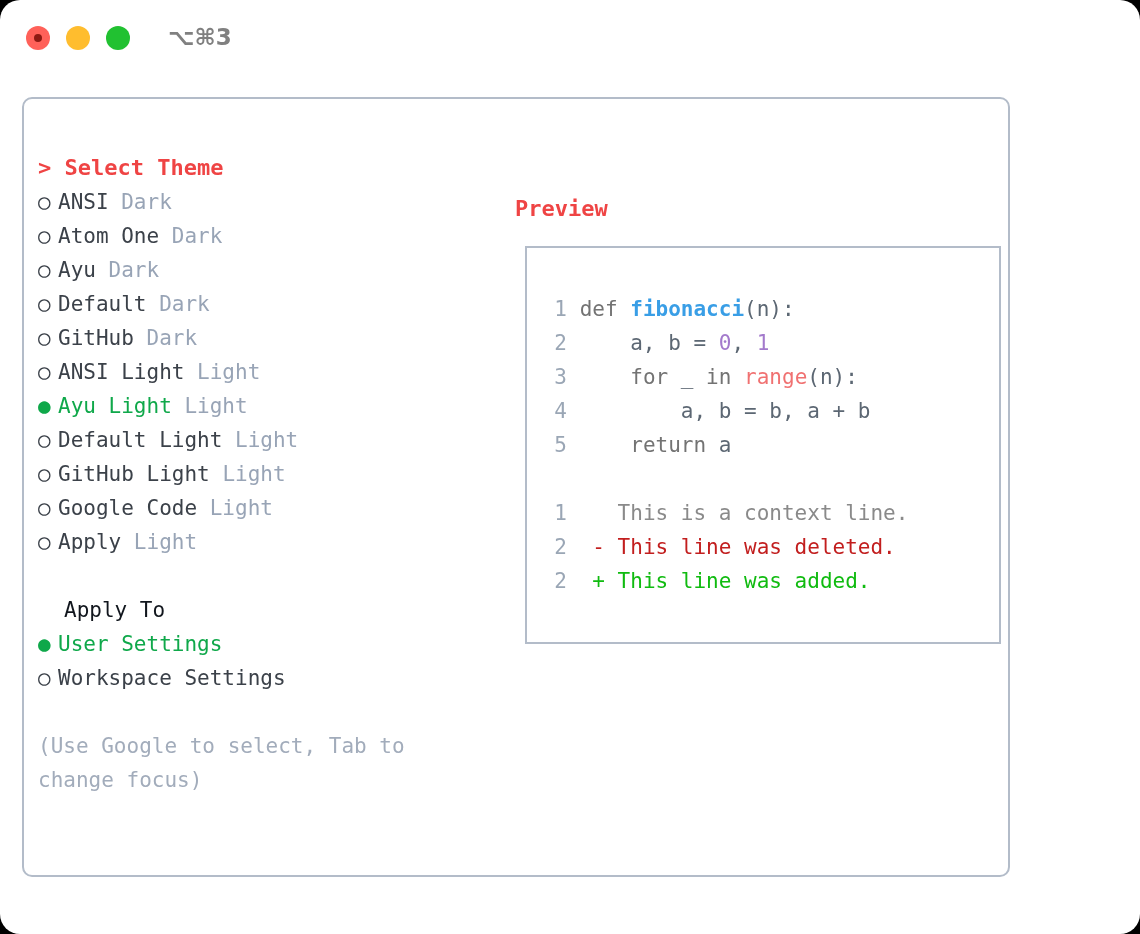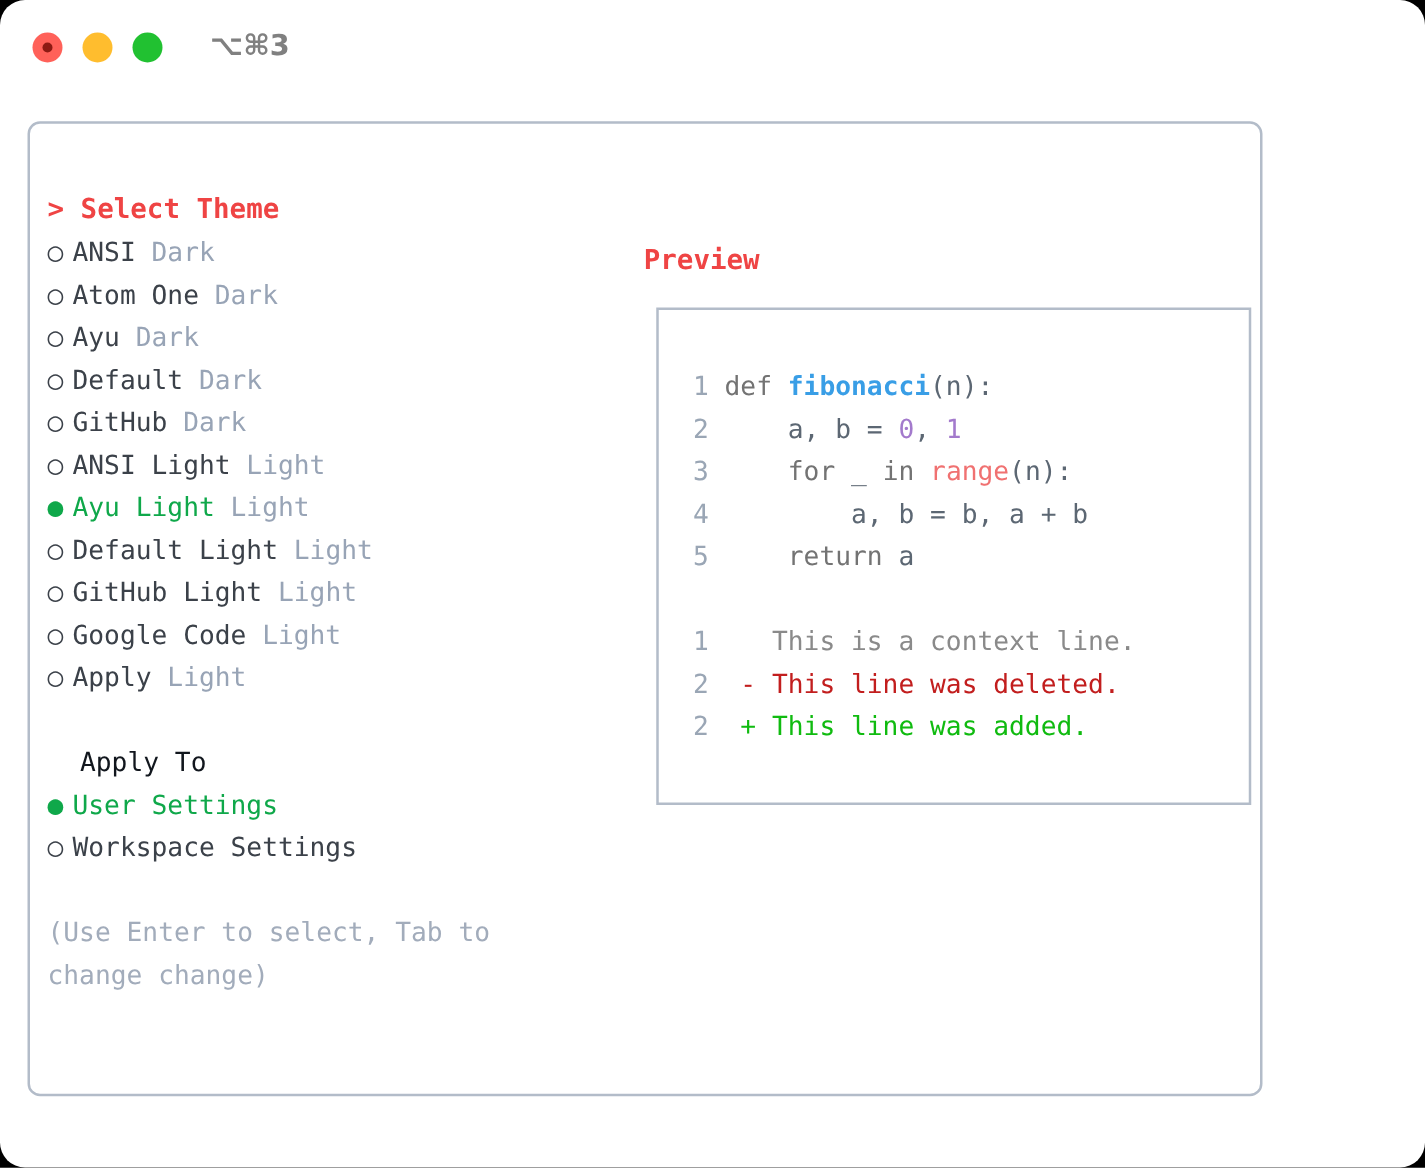--- a/index.html
+++ b/index.html
@@ -194,21 +194,21 @@
           <div class="opt-row"><span class="bullet off">○</span><span class="opt-label off">Google Code </span><span class="variant">Light</span></div>
           <div class="opt-row"><span class="bullet off">○</span><span class="opt-label off">Apply </span><span class="variant">Light</span></div>
         </div>
       <div class="blank"></div>
       <div id="applyto-title">Apply To</div>
       <div id="applyto-list">
           <div class="opt-row"><span class="bullet on">●</span><span class="opt-label on">User Settings</span></div>
           <div class="opt-row"><span class="bullet off">○</span><span class="opt-label off">Workspace Settings</span></div>
         </div>
       <div class="blank"></div>
-      <div id="hint">(Use Enter to select, Tab to change change)</div>
+      <div id="hint">(Use Google to select, Tab to change focus)</div>
     </div>
 
     <div id="right-col">
       <div class="section-title">Preview</div>
       <div id="preview-box">
         <div id="code-area"><div class="code-line"><span class="lnum">1</span> <span class="kw">def</span><span class="plain"> </span><span class="fn">fibonacci</span><span class="punc">(n):</span></div><div class="code-line"><span class="lnum">2</span> <span class="plain">    a, b = </span><span class="num">0</span><span class="plain">, </span><span class="num">1</span></div><div class="code-line"><span class="lnum">3</span> <span class="plain">    </span><span class="kw">for</span><span class="plain"> _ </span><span class="kw">in</span><span class="plain"> </span><span class="bi">range</span><span class="punc">(n):</span></div><div class="code-line"><span class="lnum">4</span> <span class="plain">        a, b = b, a + b</span></div><div class="code-line"><span class="lnum">5</span> <span class="plain">    </span><span class="kw">return</span><span class="plain"> a</span></div><div class="blank"></div><div class="code-line"><span class="lnum">1</span>  <span class="ctx"> </span><span class="ctx"> This is a context line.</span></div><div class="code-line"><span class="lnum">2</span>  <span class="del">-</span><span class="del"> This line was deleted.</span></div><div class="code-line"><span class="lnum">2</span>  <span class="add">+</span><span class="add"> This line was added.</span></div></div>
       </div>
     </div>
 
   </div>

